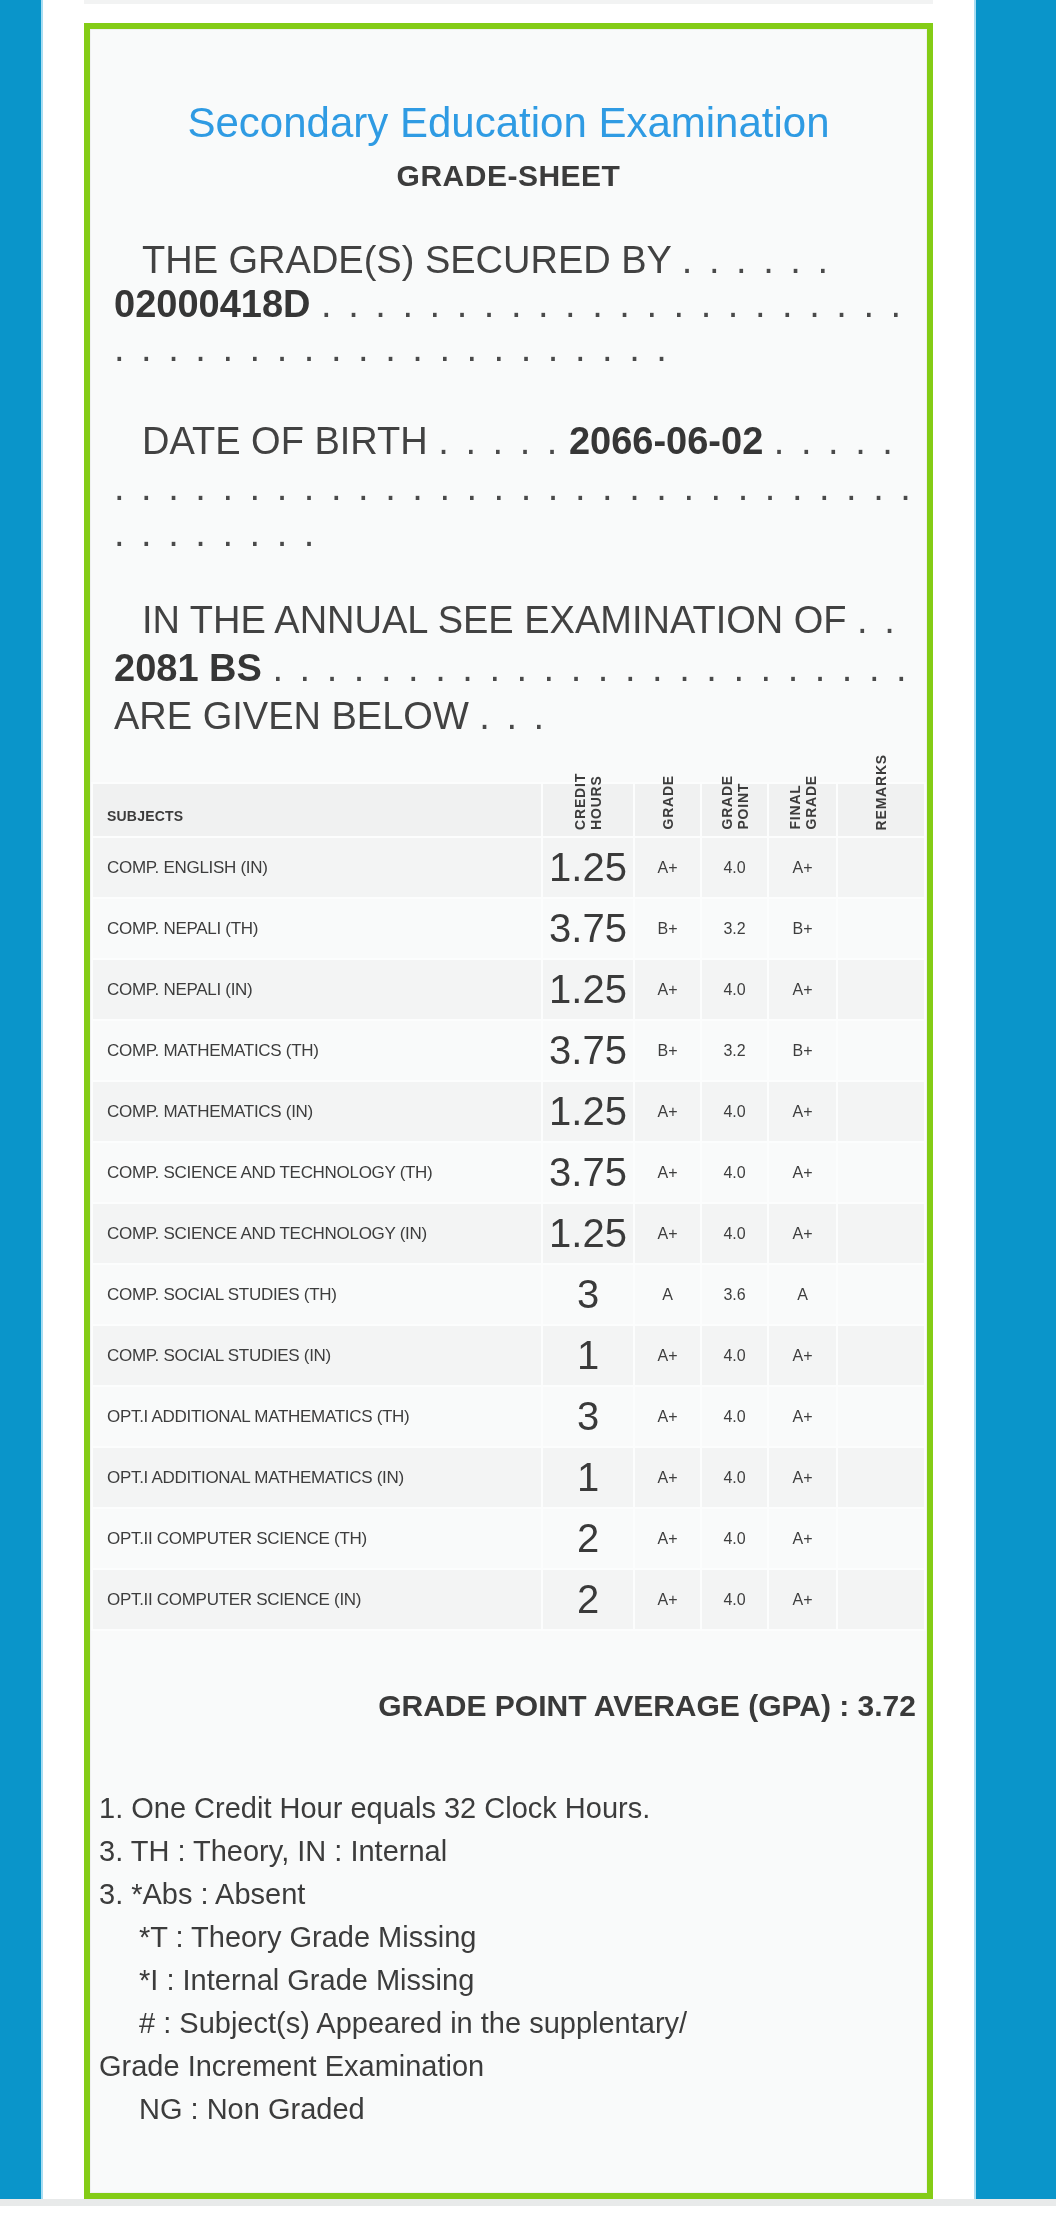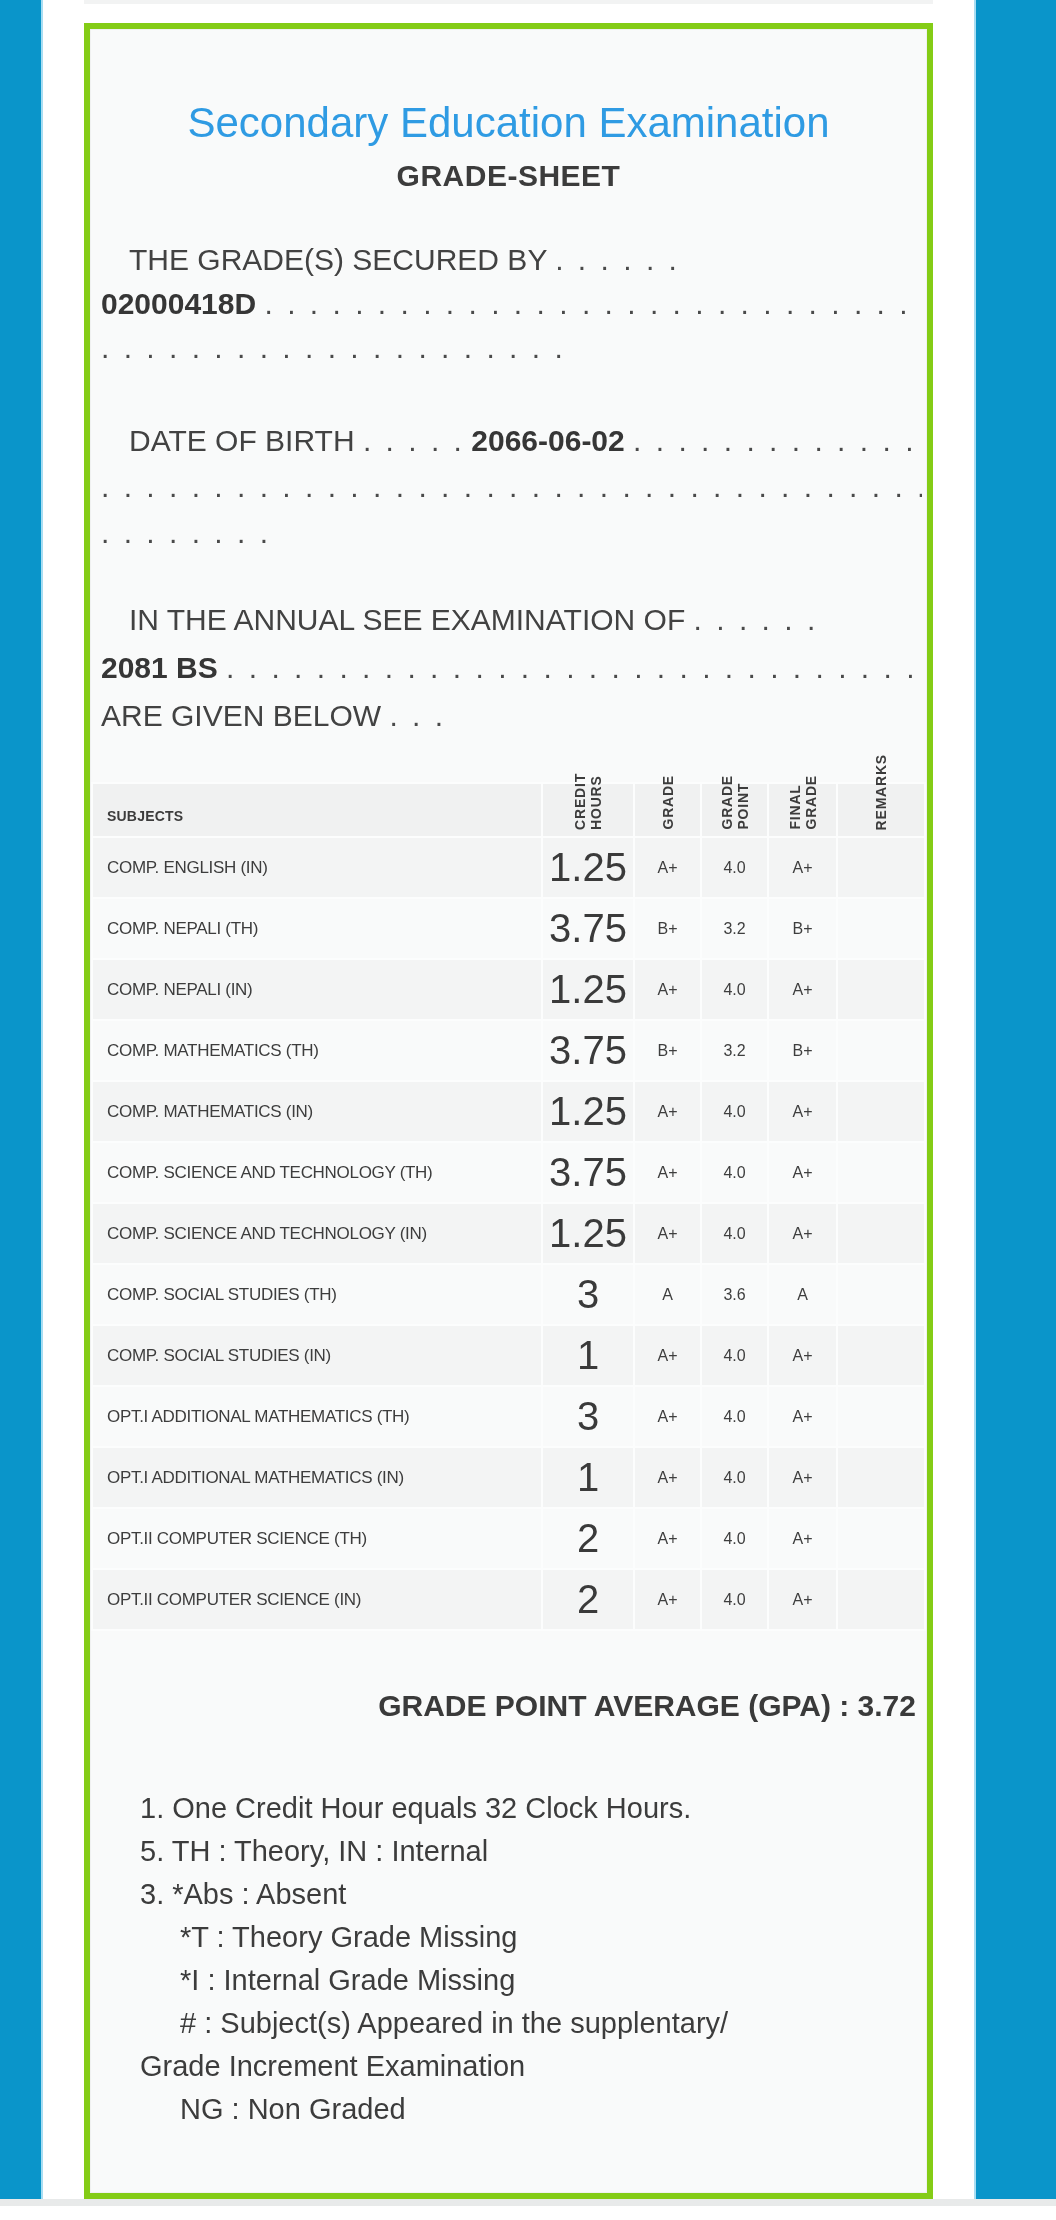--- a/index.html
+++ b/index.html
@@ -27,21 +27,21 @@
     width:100%; height:100%;
     background:#f9fafa;
     border:1px solid #f0f1f1;
     box-sizing:border-box;
     overflow:hidden;
   }
 
   .title { margin-top:68px; text-align:center; font-size:42px; line-height:50px; font-weight:400; color:#2f9be3; }
   .subtitle { margin-top:8px; text-align:center; font-size:30px; line-height:40px; font-weight:bold; letter-spacing:0.5px; color:#3c3c3c; }
 
-  .para { margin:0 4px; font-size:30px; color:#424242; }
+  .para { margin:0 17px; font-size:38px; color:#424242; }
   .para .line { white-space:nowrap; overflow:hidden; padding-left:6px; }
   .para .line.first { padding-left:34px; }
   .para .val { font-weight:bold; color:#363636; }
   .dots { word-spacing:4px; letter-spacing:1px; color:#4a4a4a; }
   .para1 { margin-top:42px; line-height:44px; }
   .para2 { margin-top:48px; line-height:46px; }
   .para3 { margin-top:40px; line-height:48px; }
 
   .table-wrap { margin-top:42px; }
   table.grades { width:835px; border-collapse:collapse; table-layout:fixed; }
@@ -56,21 +56,21 @@
   }
   tbody td { height:57px; text-align:center; font-size:16px; color:#3e3e3e; }
   tbody tr:nth-child(odd)  { background:#f3f4f4; }
   tbody tr:nth-child(even) { background:#f9fafa; }
   td.subject { text-align:left; padding-left:14px; font-size:17px; letter-spacing:-0.3px; color:#3d3d3d; }
   td.credit { font-size:40px; font-weight:400; color:#3a3a3a; }
 
   .gpa { margin-top:58px; padding-right:10px; text-align:right; font-size:30px; font-weight:bold; color:#3a3a3a; }
 
   .notes { margin-top:64px; padding:0 8px; font-size:29px; line-height:43px; color:#3c3c3c; }
-  .note { white-space:nowrap; overflow:hidden;margin-left:41px; }
+  .note { white-space:nowrap; overflow:hidden; }
   .note.indent { padding-left:40px; }
 </style>
 </head>
 <body>
 
 <div class="accent-bar left"></div>
 <div class="accent-bar right"></div>
 <div class="prev-card-strip"></div>
 <div class="bottom-strip"></div>
 
@@ -277,21 +277,21 @@
             </tr>
           </tbody>
       </table>
     </div>
 
     <div class="gpa">GRADE POINT AVERAGE (GPA) : 3.72</div>
 
     <div class="notes">
 
     <div class="note">1. One Credit Hour equals 32 Clock Hours.</div>
-        <div class="note">5. TH : Theory, IN : Internal</div>
+        <div class="note">3. TH : Theory, IN : Internal</div>
         <div class="note">3. *Abs : Absent</div>
         <div class="note indent">*T : Theory Grade Missing</div>
         <div class="note indent">*I : Internal Grade Missing</div>
         <div class="note indent"># : Subject(s) Appeared in the supplentary/</div>
         <div class="note">Grade Increment Examination</div>
         <div class="note indent">NG : Non Graded</div>
       </div>
 
   </div>
 </div>

